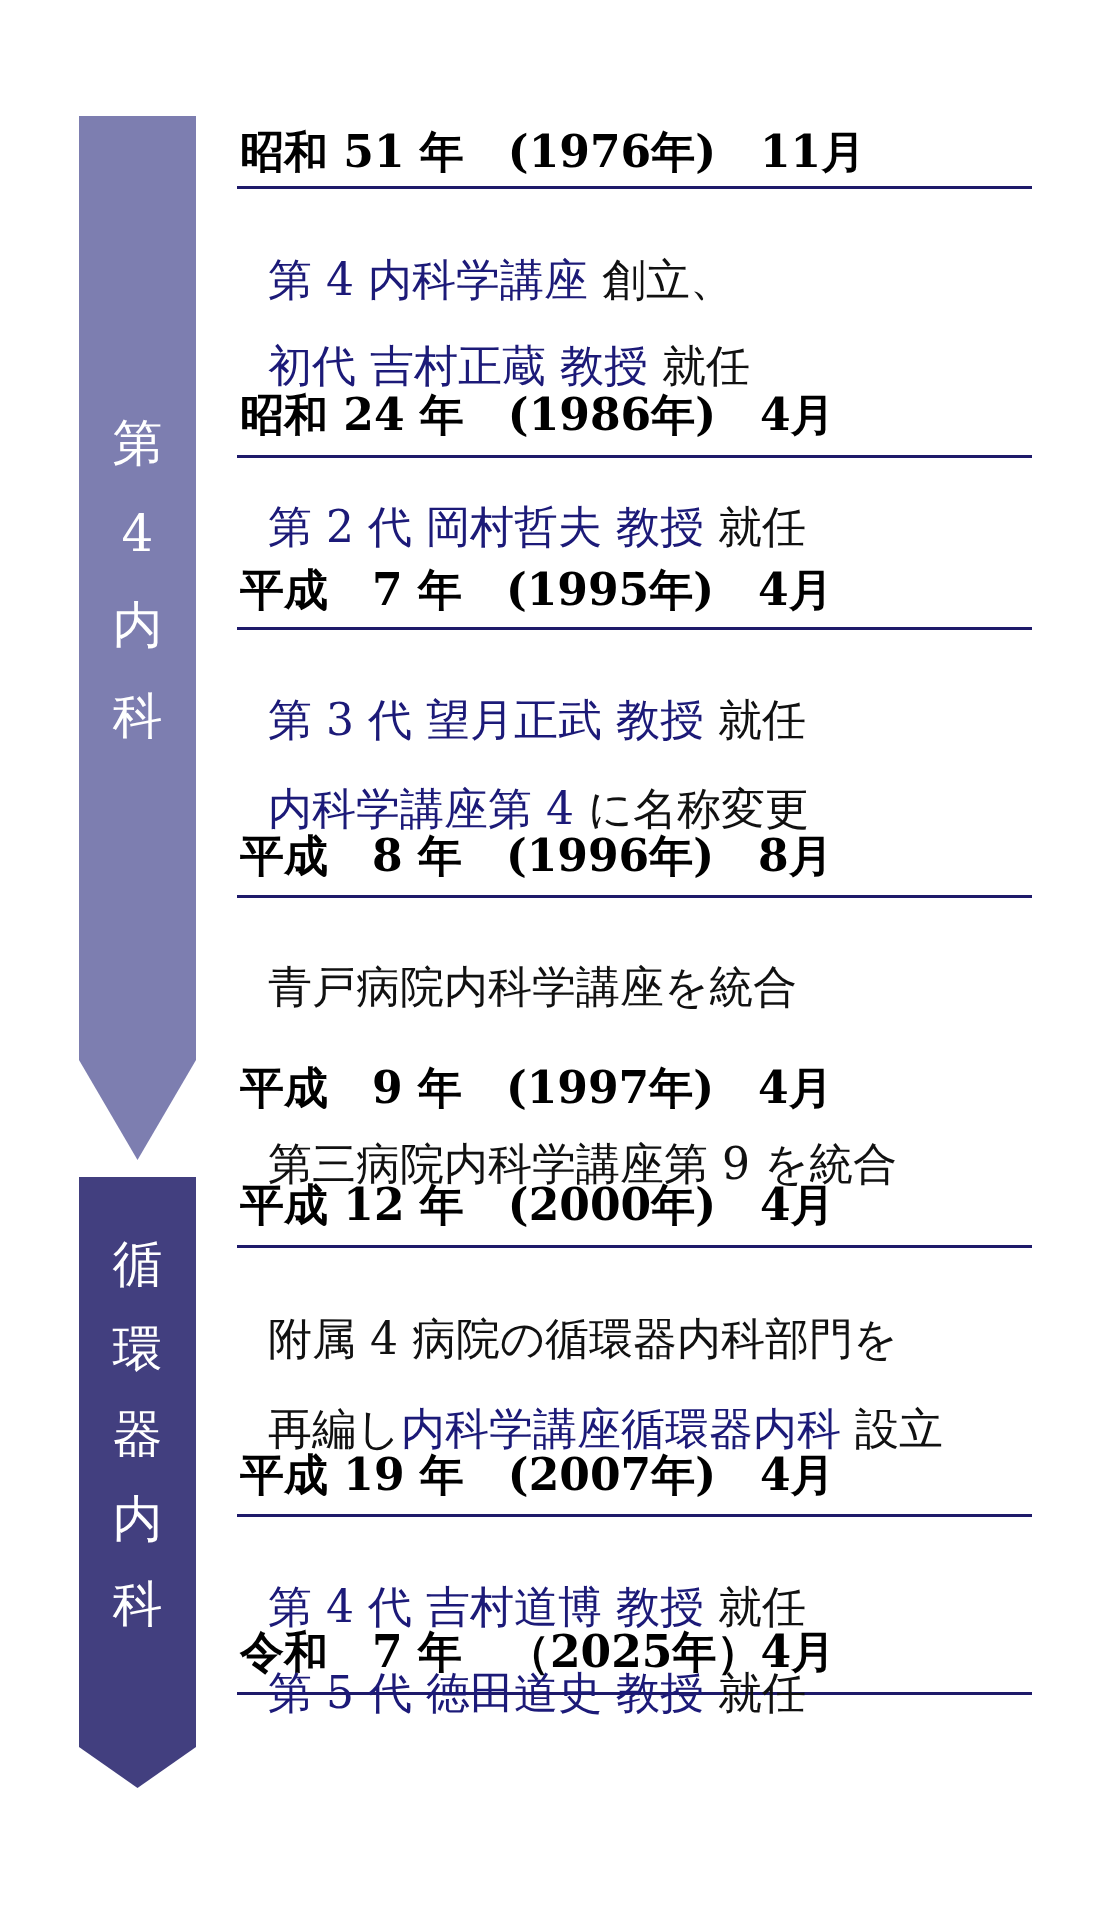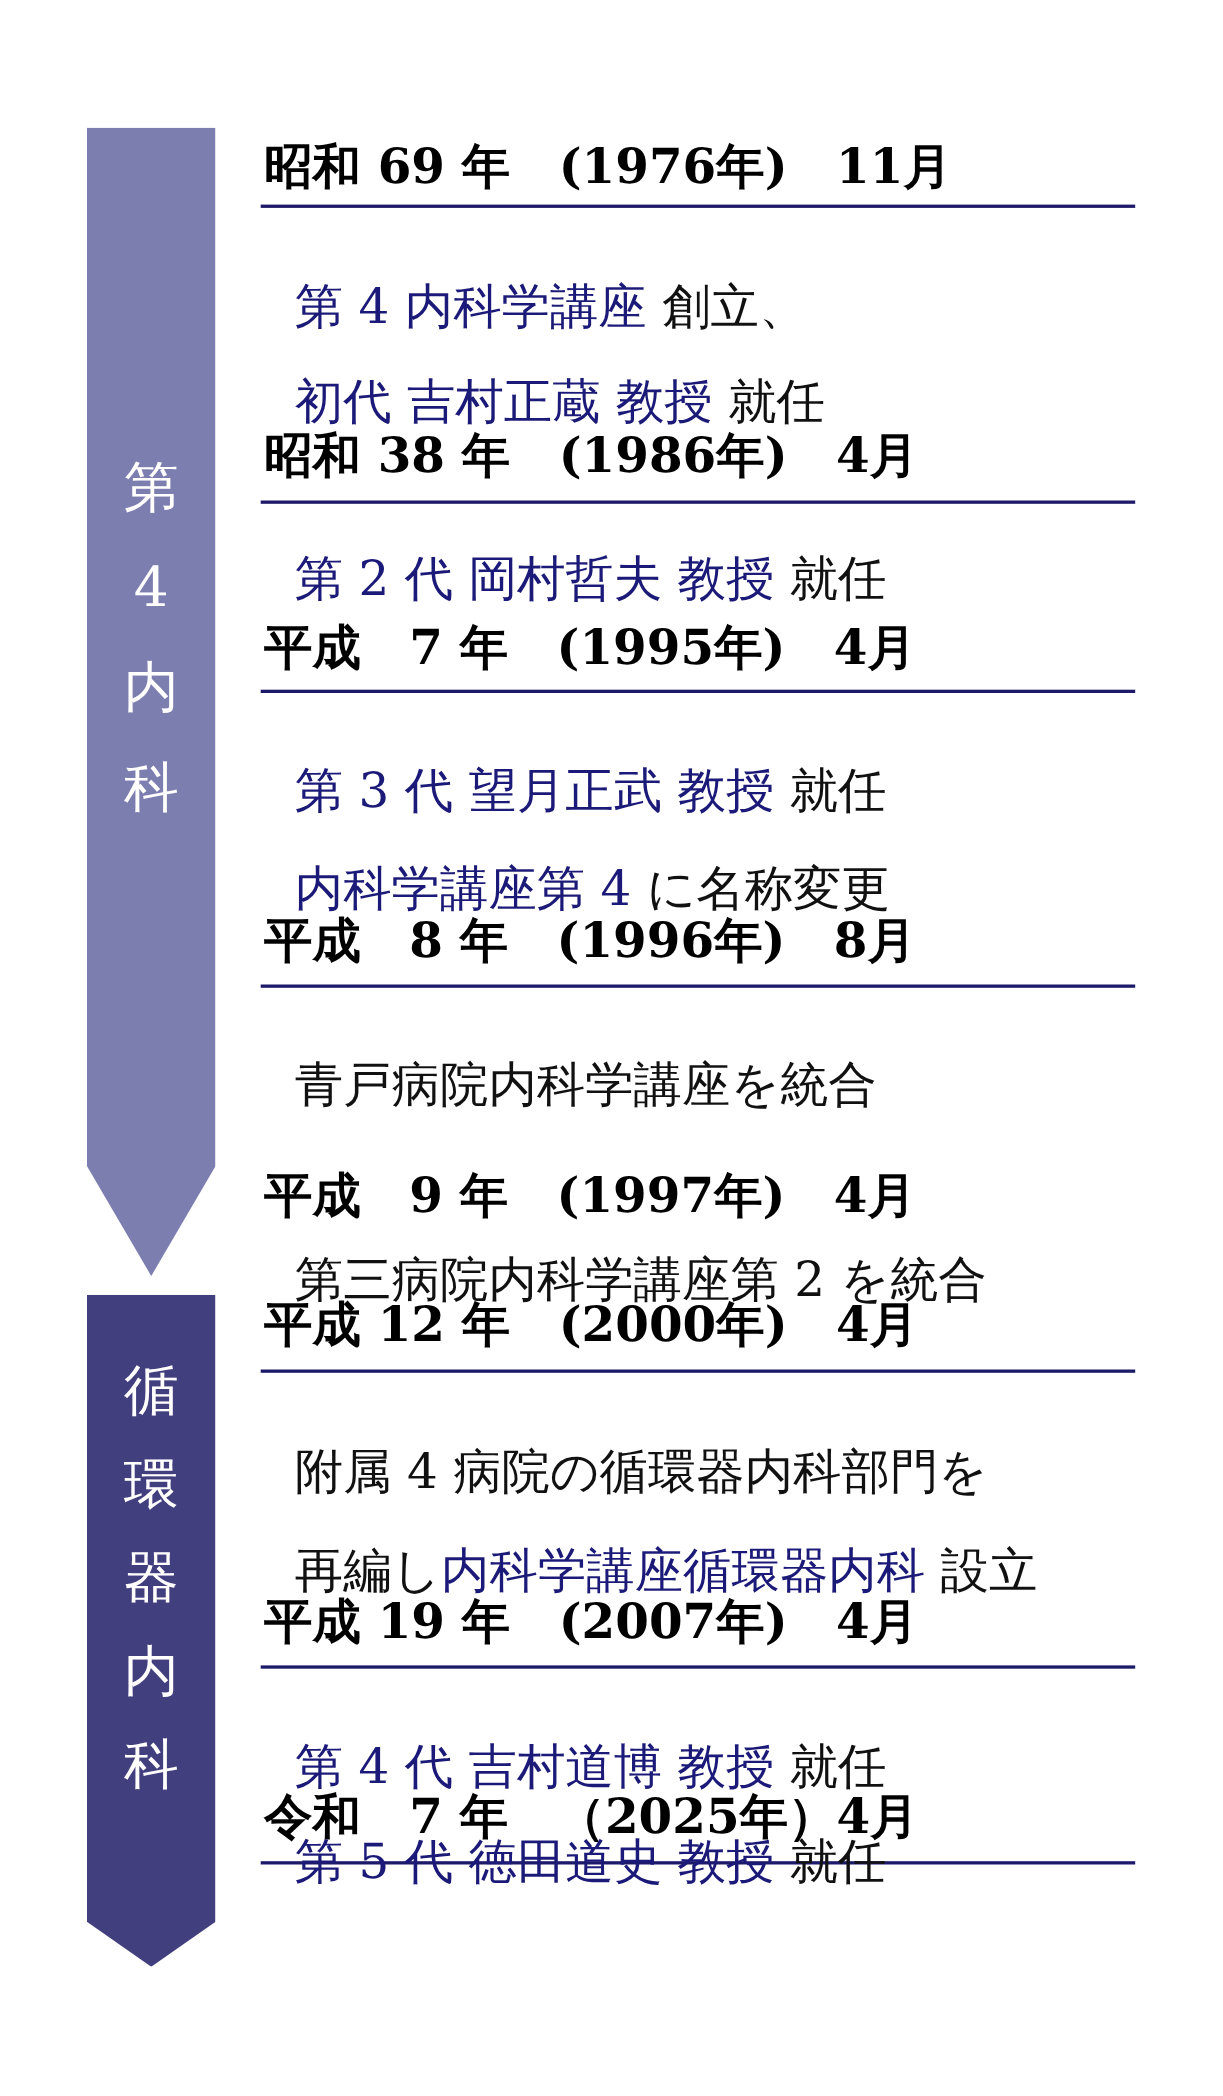--- a/index.html
+++ b/index.html
@@ -84,30 +84,30 @@
 <div class="bar bar-2">
   <div class="vlabel">
     <span style="top:62px">循</span>
     <span style="top:147px">環</span>
     <span style="top:232px">器</span>
     <span style="top:317px">内</span>
     <span style="top:402px">科</span>
   </div>
 </div>
 
-<div class="row header" style="top:130px">昭和 69 年　(1976年)　11月</div>
+<div class="row header" style="top:130px">昭和 51 年　(1976年)　11月</div>
 <div class="rule" style="top:186px"></div>
 <div class="row" style="top:214px">
   <span class="blue">第 4 内科学講座</span><span class="black"> 創立、</span>
 </div>
 <div class="row" style="top:300px">
   <span class="blue">初代 吉村正蔵 教授</span><span class="black"> 就任</span>
 </div>
 
-<div class="row header" style="top:393px">昭和 38 年　(1986年)　4月</div>
+<div class="row header" style="top:393px">昭和 24 年　(1986年)　4月</div>
 <div class="rule" style="top:455px"></div>
 <div class="row" style="top:461px">
   <span class="blue">第 2 代 岡村哲夫 教授</span><span class="black"> 就任</span>
 </div>
 
 <div class="row header" style="top:568px">平成　7 年　(1995年)　4月</div>
 <div class="rule" style="top:627px"></div>
 <div class="row" style="top:654px">
   <span class="blue">第 3 代 望月正武 教授</span><span class="black"> 就任</span>
 </div>
@@ -116,21 +116,21 @@
 </div>
 
 <div class="row header" style="top:834px">平成　8 年　(1996年)　8月</div>
 <div class="rule" style="top:895px"></div>
 <div class="row" style="top:921px">
   <span class="black">青戸病院内科学講座を統合</span>
 </div>
 
 <div class="row header" style="top:1066px">平成　9 年　(1997年)　4月</div>
 <div class="row" style="top:1098px">
-  <span class="black">第三病院内科学講座第 2 を統合</span>
+  <span class="black">第三病院内科学講座第 9 を統合</span>
 </div>
 
 <div class="row header" style="top:1183px">平成 12 年　(2000年)　4月</div>
 <div class="rule" style="top:1245px"></div>
 <div class="row" style="top:1273px">
   <span class="black">附属 4 病院の循環器内科部門を</span>
 </div>
 <div class="row" style="top:1363px">
   <span class="black">再編し</span><span class="blue">内科学講座循環器内科</span><span class="black"> 設立</span>
 </div>

